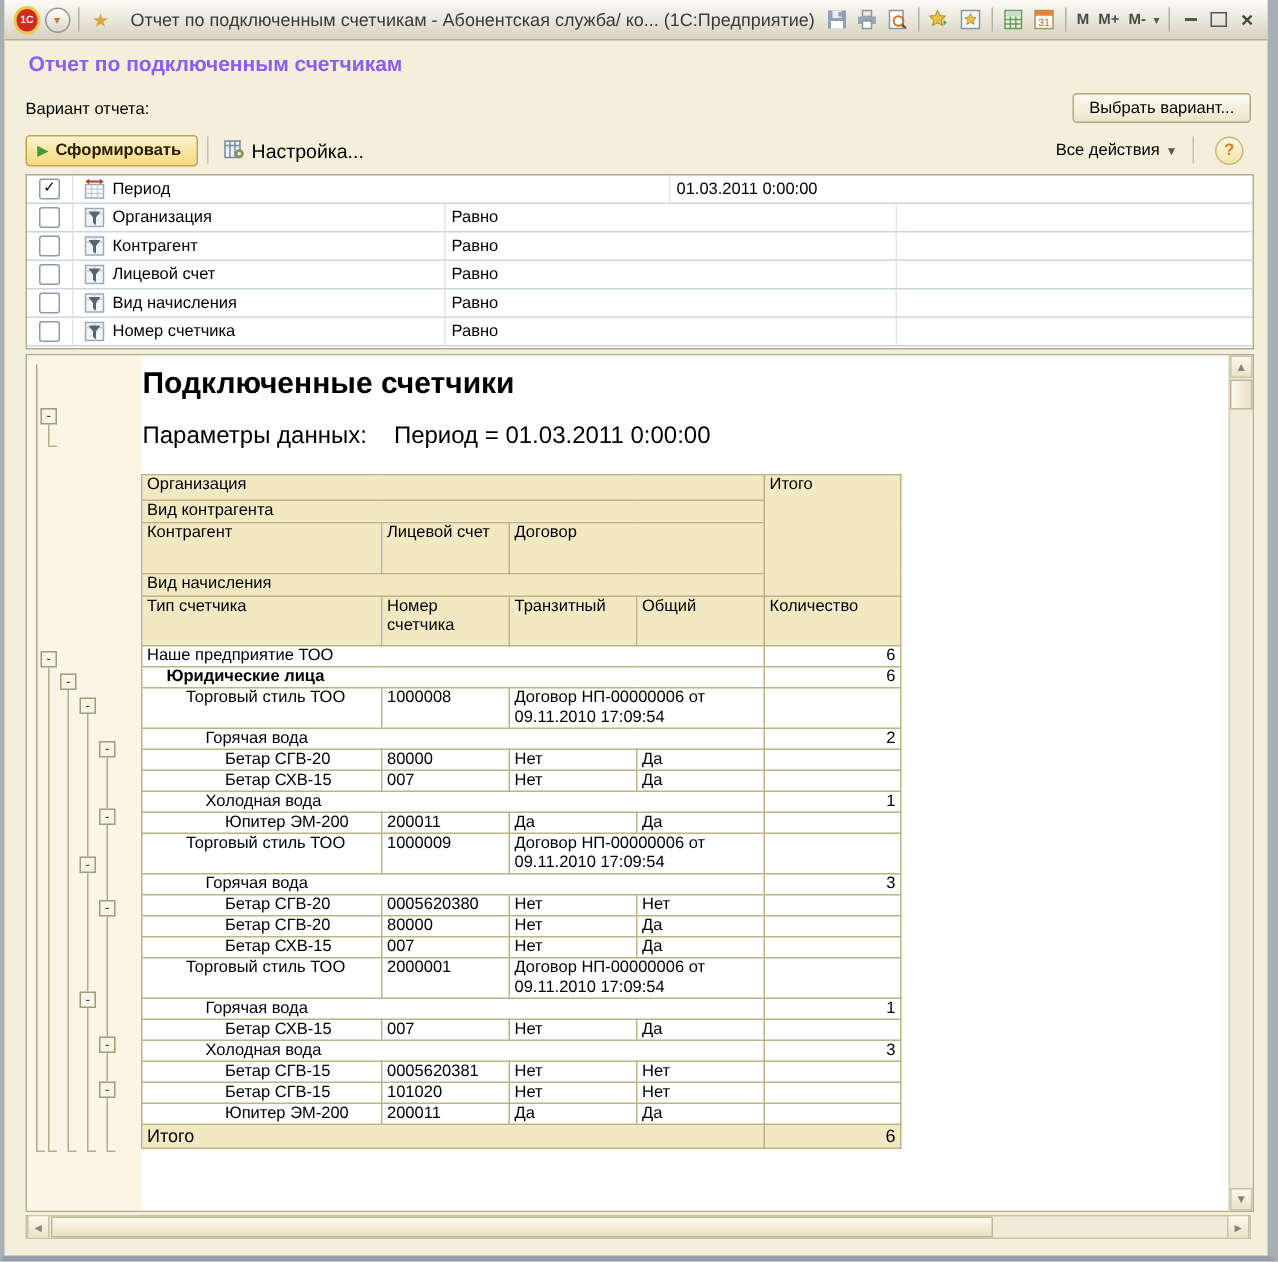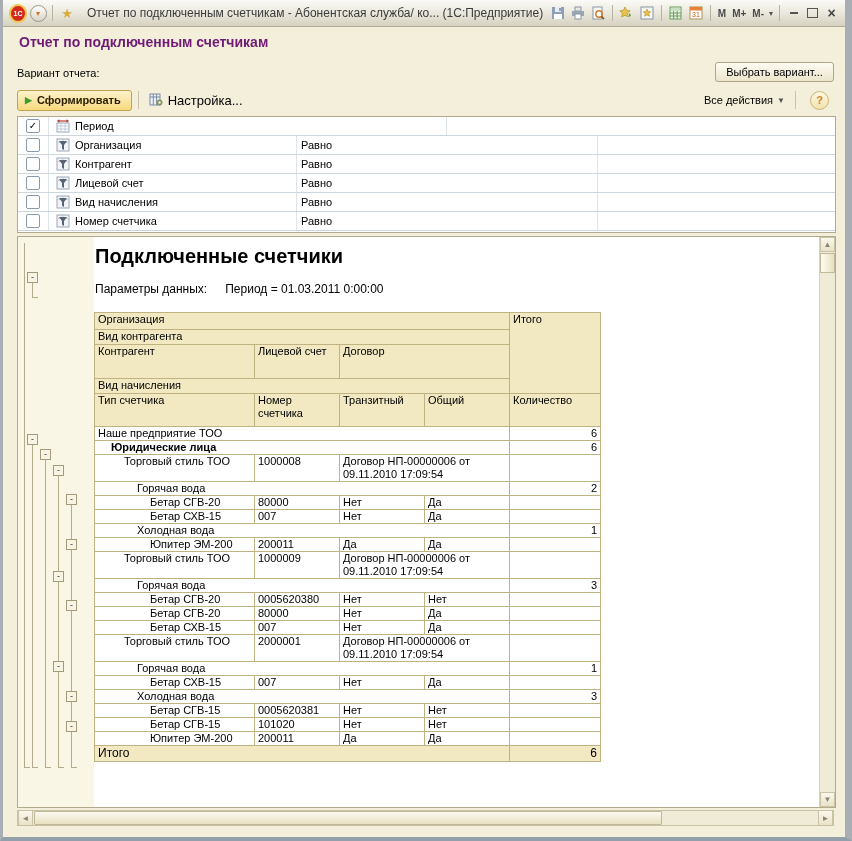--- a/index.html
+++ b/index.html
@@ -19,21 +19,21 @@
   .star{color:#d8ac38;font-size:13px;line-height:13px;}
   .tb-title{font-size:12px;color:#3a3a3a;margin-left:10px;white-space:nowrap;overflow:hidden;}
   .tb-right{margin-left:auto;display:flex;align-items:center;}
   .mem{font-size:10px;font-weight:bold;color:#4a4a4a;padding:0 3px;}
   .tb-chev{font-size:8px;color:#555;padding:0 2px;}
   .wc{width:17px;height:15px;display:flex;align-items:center;justify-content:center;margin:0 1px;}
   .wc-min{width:8px;height:2px;background:#555;}
   .wc-max{width:9px;height:8px;border:1px solid #555;}
   .wc-close{font-size:14px;font-weight:bold;color:#444;line-height:12px;}
   
-  .page-title{position:absolute;left:16px;top:34px;font-size:14px;font-weight:bold;color:#701a75;}
+  .page-title{position:absolute;left:16px;top:34px;font-size:14px;font-weight:bold;color:#8b5cf6;}
   .variant-label{position:absolute;left:14px;top:67px;font-size:11px;color:#000;}
   .variant-input{position:absolute;left:88px;top:63px;width:612px;height:16px;border:1px solid #9aa2aa;
                  background:#fff;font-family:"Liberation Sans",sans-serif;font-size:11px;padding:1px 3px;}
   .btn{background:linear-gradient(#fdfbf2,#ece5cc);border:1px solid #aea684;border-radius:3px;
        font-family:"Liberation Sans",sans-serif;font-size:11px;color:#000;}
   .variant-btn{position:absolute;left:712px;top:62px;width:119px;height:20px;}
   .toolbar{position:absolute;left:14px;top:88px;right:16px;height:24px;display:flex;align-items:center;}
   .gen-btn{display:flex;align-items:center;height:21px;padding:0 10px 0 7px;border:1px solid #c2a34e;border-radius:3px;
            background:linear-gradient(#fdf3cd,#f6d97e);font-weight:bold;font-size:11px;color:#2a2000;}
   .gen-btn .play{color:#3c9e30;font-size:9px;margin-right:5px;}
@@ -59,21 +59,21 @@
   .fic{margin:0 5px 0 3px;flex:0 0 auto;display:flex;}
   
   .report{position:absolute;left:14px;top:236px;width:817px;height:570px;border:1px solid #b2aa8c;background:#fdfbf0;}
   .tree{position:absolute;left:0;top:0;width:76px;bottom:0;background:#faf6e6;}
   .tl{position:absolute;width:1px;background:#b4ab8c;}
   .th{position:absolute;height:1px;width:6px;background:#b4ab8c;}
   .cbox{position:absolute;width:11px;height:11px;box-sizing:border-box;border:1px solid #a39a7c;background:#f8f4e4;
         font-size:9px;line-height:8px;text-align:center;color:#333;cursor:pointer;}
   .rcontent{position:absolute;left:76px;top:0;right:15px;bottom:0;background:#fff;overflow:hidden;}
   .rtitle{margin:8px 0 0 1px;font-size:20px;font-weight:bold;color:#000;}
-  .rparams{margin:14px 0 0 1px;font-size:12px;}
+  .rparams{margin:14px 0 0 1px;font-size:16px;}
   .rparams .plabel{margin-right:18px;}
   table.rt{border-collapse:collapse;margin-top:16px;font-size:11px;table-layout:fixed;width:506px;}
   .rt td{border:1px solid #bfb283;padding:0 3px;vertical-align:top;line-height:13px;height:13px;
          overflow:hidden;white-space:normal;}
   .rt .hd td{background:#f2e9c3;}
   .rt td.num{text-align:right;}
   .rt tr.trow td{background:#f2e9c3;font-size:12px;height:15px;line-height:15px;}
   .rt td.b{font-weight:bold;margin-top:15px;}
   
   .vscroll{position:absolute;right:0;top:0;width:15px;bottom:0;background:#f0ebd6;border-left:1px solid #d8d2ba;}
@@ -220,20 +220,21 @@
               <line x1="1" y1="10" x2="13" y2="10" stroke="#c0ccda"></line>
               <line x1="5" y1="4" x2="5" y2="13" stroke="#c0ccda"></line>
               <line x1="9" y1="4" x2="9" y2="13" stroke="#c0ccda"></line>
               <line x1="3" y1="2" x2="11" y2="2" stroke="#b04030" stroke-width="1.2"></line>
               <path d="M3.5 0.2L0.8 2l2.7 1.8z" fill="#b04030"></path>
               <path d="M10.5 0.2L13.2 2l-2.7 1.8z" fill="#b04030"></path>
             </svg>
           </span>
           <span>Период</span>
         </div>
+        <div class="fcell fval">01.03.2011 0:00:00</div>
       </div>
       <div class="frow">
         <div class="fcell fcb">
           <span class="checkbox"></span>
         </div>
         <div class="fcell fname narrow">
           <span class="fic">
             <svg width="14" height="14">
               <rect x="1" y="1" width="12" height="12" fill="#f2f5f8" stroke="#9aa8ba"></rect>
               <line x1="1" y1="4.5" x2="13" y2="4.5" stroke="#c0ccda"></line>

